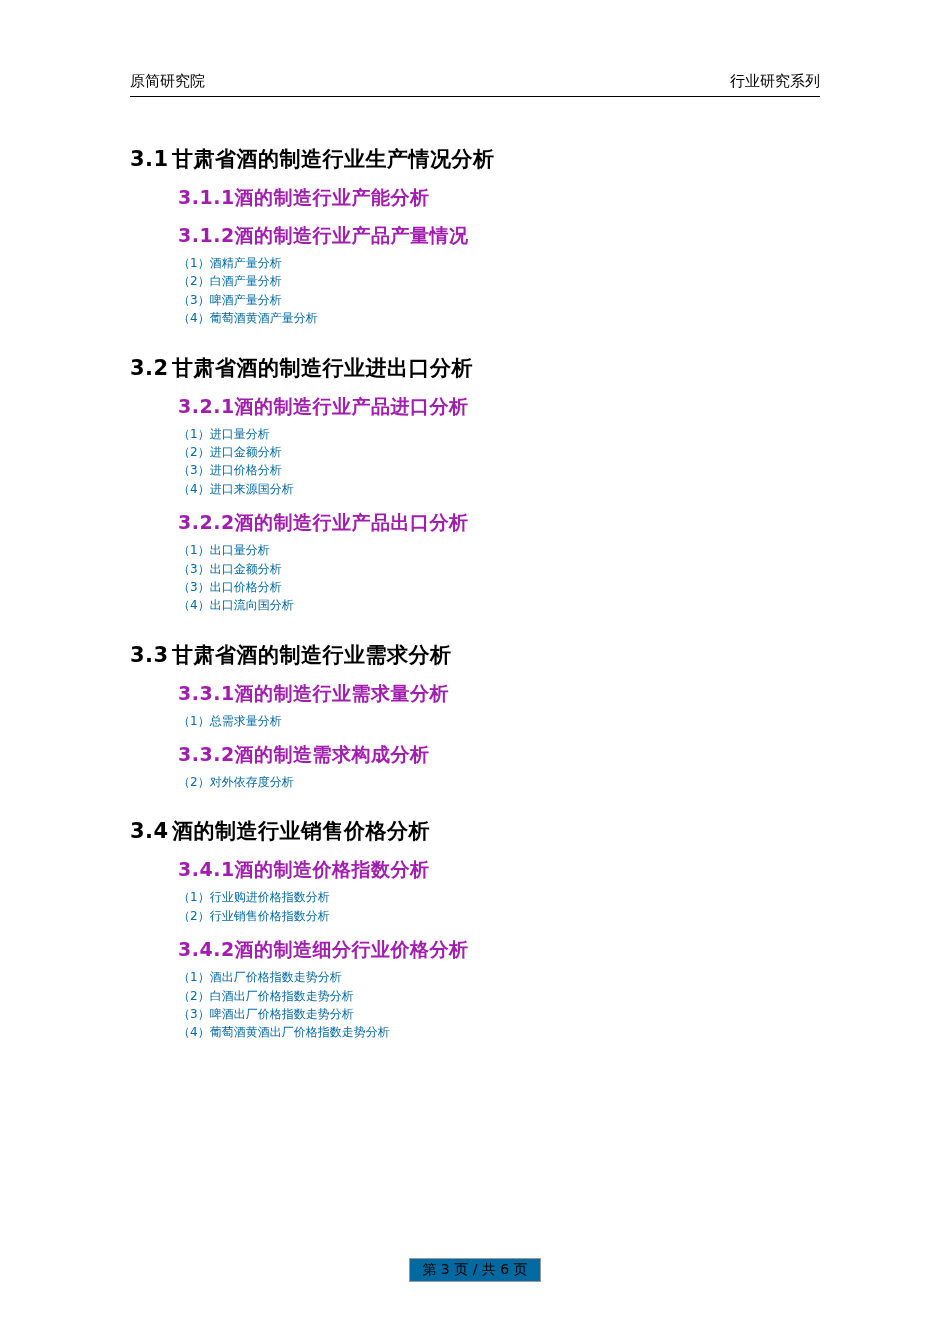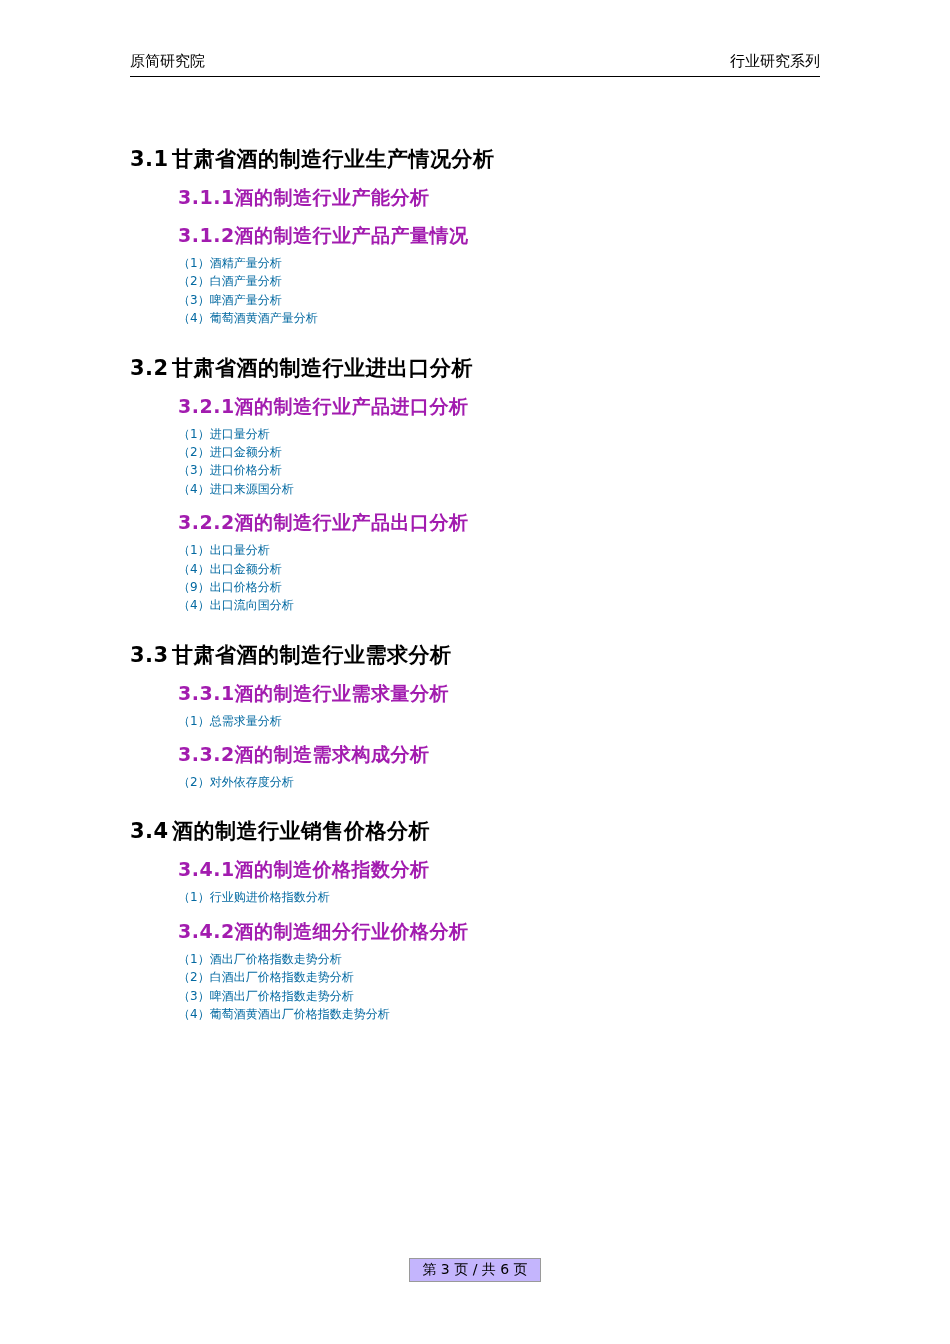--- a/index.html
+++ b/index.html
@@ -14,21 +14,21 @@
     width: 950px;
     height: 1344px;
     background: #ffffff;
     margin: 0 auto;
     position: relative;
     box-sizing: border-box;
     overflow: hidden;
   }
   .header {
     position: absolute;
-    top: 52px;
+    top: 72px;
     left: 130px;
     right: 130px;
     display: flex;
     justify-content: space-between;
     align-items: flex-end;
     font-size: 15px;
     color: #000;
     padding-bottom: 5px;
     border-bottom: 1px solid #000;
   }
@@ -73,21 +73,21 @@
   .footer {
     position: absolute;
     bottom: 62px;
     left: 0;
     right: 0;
     text-align: center;
   }
   .footer-inner {
     display: inline-block;
     border: 1px solid #9a9a9a;
-    background: #c4b5fd;
+    background: #0369a1;
     padding: 2px 12px;
     font-size: 14px;
     color: #000;
   }
   .sep-top {
     margin-top: 26px;
   }
 </style>
 </head>
 <body>
@@ -122,22 +122,22 @@
       <span class="num">3.2.1</span><span>酒的制造行业产品进口分析</span>
     </div>
     <div class="item">（1）进口量分析</div>
     <div class="item">（2）进口金额分析</div>
     <div class="item">（3）进口价格分析</div>
     <div class="item">（4）进口来源国分析</div>
     <div class="h3">
       <span class="num">3.2.2</span><span>酒的制造行业产品出口分析</span>
     </div>
     <div class="item">（1）出口量分析</div>
-    <div class="item">（4）出口金额分析</div>
-    <div class="item">（9）出口价格分析</div>
+    <div class="item">（3）出口金额分析</div>
+    <div class="item">（3）出口价格分析</div>
     <div class="item">（4）出口流向国分析</div>
 
     <div class="h2 sep-top">
       <span class="num">3.3</span><span>甘肃省酒的制造行业需求分析</span>
     </div>
     <div class="h3">
       <span class="num">3.3.1</span><span>酒的制造行业需求量分析</span>
     </div>
     <div class="item">（1）总需求量分析</div>
     <div class="h3">
@@ -145,20 +145,21 @@
     </div>
     <div class="item">（2）对外依存度分析</div>
 
     <div class="h2 sep-top">
       <span class="num">3.4</span><span>酒的制造行业销售价格分析</span>
     </div>
     <div class="h3">
       <span class="num">3.4.1</span><span>酒的制造价格指数分析</span>
     </div>
     <div class="item">（1）行业购进价格指数分析</div>
+    <div class="item">（2）行业销售价格指数分析</div>
     <div class="h3">
       <span class="num">3.4.2</span><span>酒的制造细分行业价格分析</span>
     </div>
     <div class="item">（1）酒出厂价格指数走势分析</div>
     <div class="item">（2）白酒出厂价格指数走势分析</div>
     <div class="item">（3）啤酒出厂价格指数走势分析</div>
     <div class="item">（4）葡萄酒黄酒出厂价格指数走势分析</div>
 
   </div>
 

